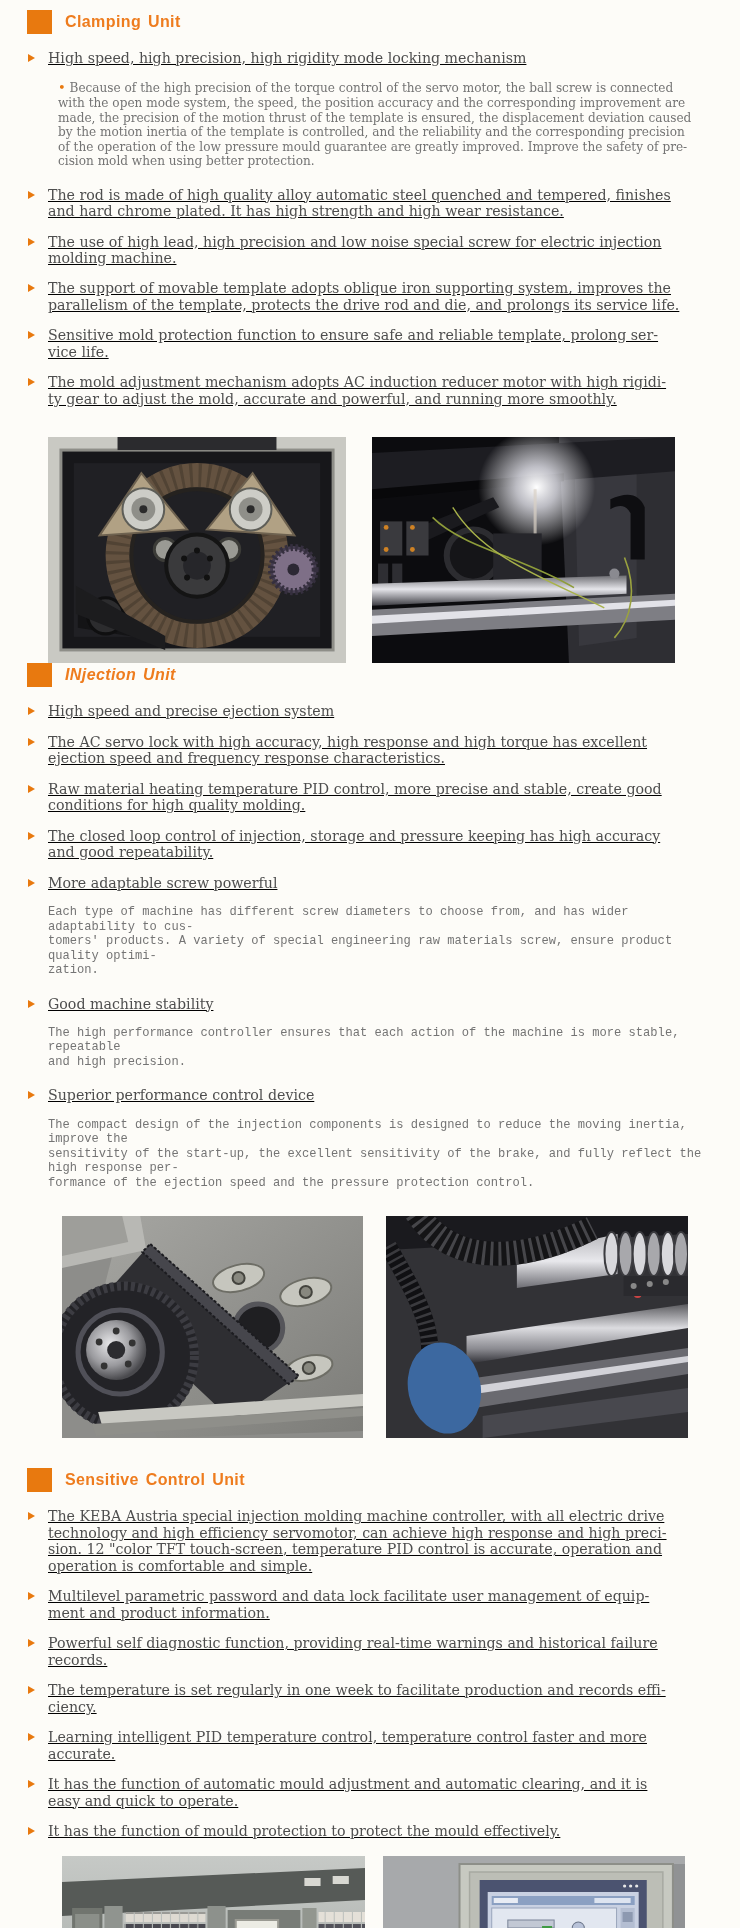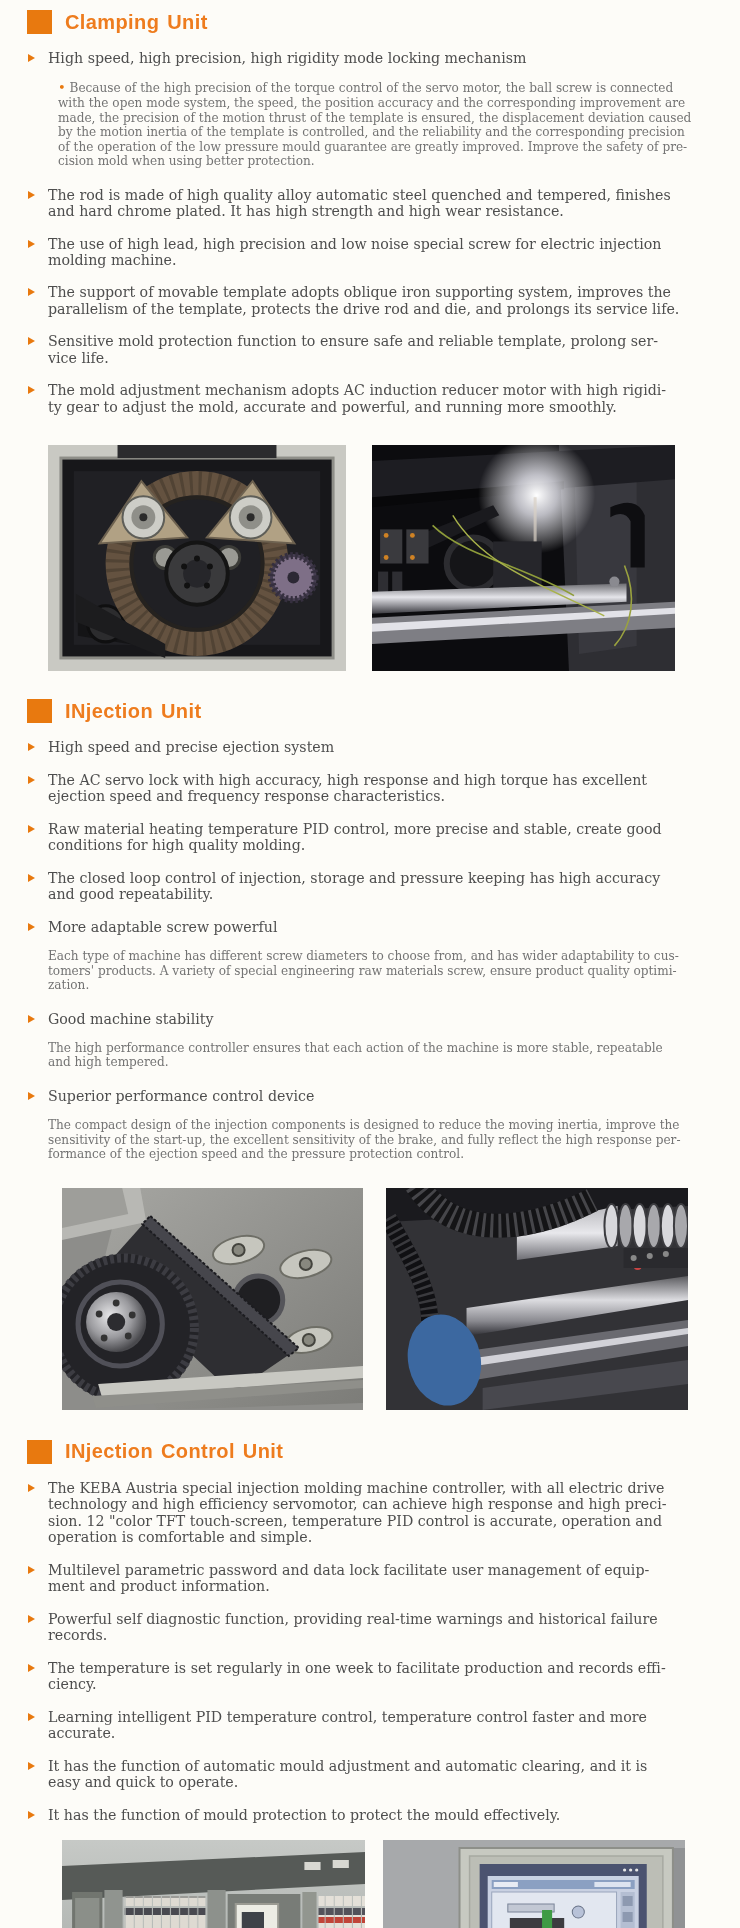--- a/index.html
+++ b/index.html
@@ -7,42 +7,42 @@
   html,body{margin:0;padding:0;}
   body{
     width:740px;height:1928px;background:#fdfcf8;
     font-family:"DejaVu Serif", serif; overflow:hidden;
   }
   .page{padding-top:10px;}
   .section-header{display:flex;align-items:center;margin:0 0 16px 27px;}
   .sq{width:25px;height:24px;background:var(--accent);flex:0 0 auto;}
   .section-title{
     font-family:"Liberation Sans", sans-serif;font-weight:bold;
-    font-size:20px;color:var(--title);margin:0 0 0 13px;letter-spacing:.4px;word-spacing:2px;
+    font-size:16px;color:var(--title);margin:0 0 0 13px;letter-spacing:.4px;word-spacing:2px;
   }
-  .item{display:flex;margin:16px 14px 14px 28px;}
+  .item{display:flex;margin:0 14px 14px 28px;text-decoration:underline;}
   .arrow{flex:0 0 20px;padding-top:4px;}
   .arrow i{display:block;width:0;height:0;border-left:7px solid var(--accent);
     border-top:4.5px solid transparent;border-bottom:4.5px solid transparent;}
   .btext{margin:0;font-size:14.2px;line-height:1.16;color:var(--body);
     white-space:pre-line;width:655px;}
   .detail{margin:0 0 18px 58px;font-size:12.1px;line-height:1.2;color:var(--detail);
     white-space:pre-line;width:660px;}
   .detail .dot{color:var(--accent);font-size:13px;}
-  .feature-detail{margin-left:48px;}
+  .feature-detail{margin-left:48px;font-family:Liberation Mono, monospace;}
   .photos{display:flex;}
   .row1{margin:30px 0 0 48px;}
   .row1 figure+figure{margin-left:26px;}
   .row2{margin:26px 0 0 62px;}
   .row2 figure+figure{margin-left:23px;}
   .row3{margin:17px 0 0 62px;}
   .row3 figure+figure{margin-left:18px;}
   figure{margin:0;}
   figure svg{display:block;}
-  .s2{margin-top:28px;}
+  .s2{font-style:italic;}
   .s3{margin-top:30px;}
 </style>
 </head>
 <body style="background: rgb(253, 252, 248);">
 
 <div class="page">
 
   <div class="section-header">
     <span class="sq"></span>
     <h2 class="section-title">Clamping Unit</h2>
@@ -222,21 +222,21 @@
 tomers' products. A variety of special engineering raw materials screw, ensure product quality optimi-
 zation.</p>
 
   <div class="item">
     <span class="arrow">
         <i></i>
       </span>
     <p class="btext">Good machine stability</p>
   </div>
   <p class="detail feature-detail">The high performance controller ensures that each action of the machine is more stable, repeatable
-and high tempered.</p>
+and high precision.</p>
 
   <div class="item">
     <span class="arrow">
         <i></i>
       </span>
     <p class="btext">Superior performance control device</p>
   </div>
   <p class="detail feature-detail">The compact design of the injection components is designed to reduce the moving inertia, improve the
 sensitivity of the start-up, the excellent sensitivity of the brake, and fully reflect the high response per-
 formance of the ejection speed and the pressure protection control.</p>
@@ -323,21 +323,21 @@
         <rect x="236" y="60" width="64" height="20" fill="#2a2a2e"></rect>
         <circle cx="246" cy="70" r="3" fill="#888"></circle>
           <circle cx="262" cy="68" r="3" fill="#888"></circle>
           <circle cx="278" cy="66" r="3" fill="#888"></circle>
       </svg>
     </figure>
   </div>
 
   <div class="section-header s3">
     <span class="sq"></span>
-    <h2 class="section-title">INjection Control Unit</h2>
+    <h2 class="section-title">Sensitive Control Unit</h2>
   </div>
 
   <div class="item">
     <span class="arrow">
         <i></i>
       </span>
     <p class="btext">The KEBA Austria special injection molding machine controller, with all electric drive
 technology and high efficiency servomotor, can achieve high response and high preci-
 sion. 12 "color TFT touch-screen, temperature PID control is accurate, operation and
 operation is comfortable and simple.</p>

